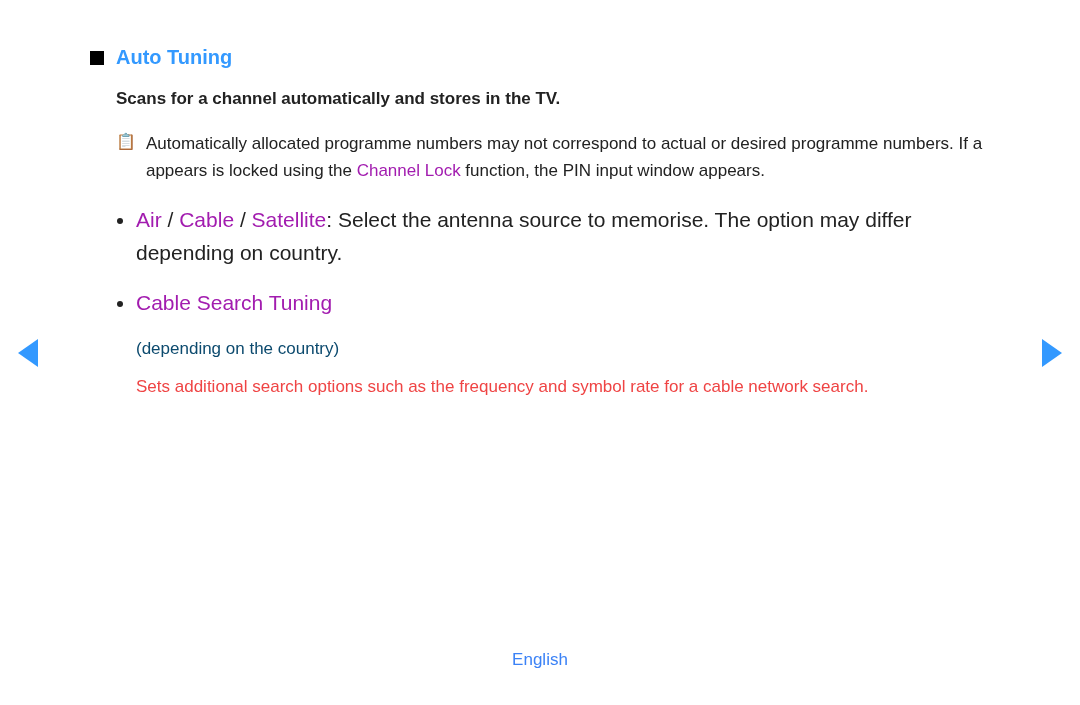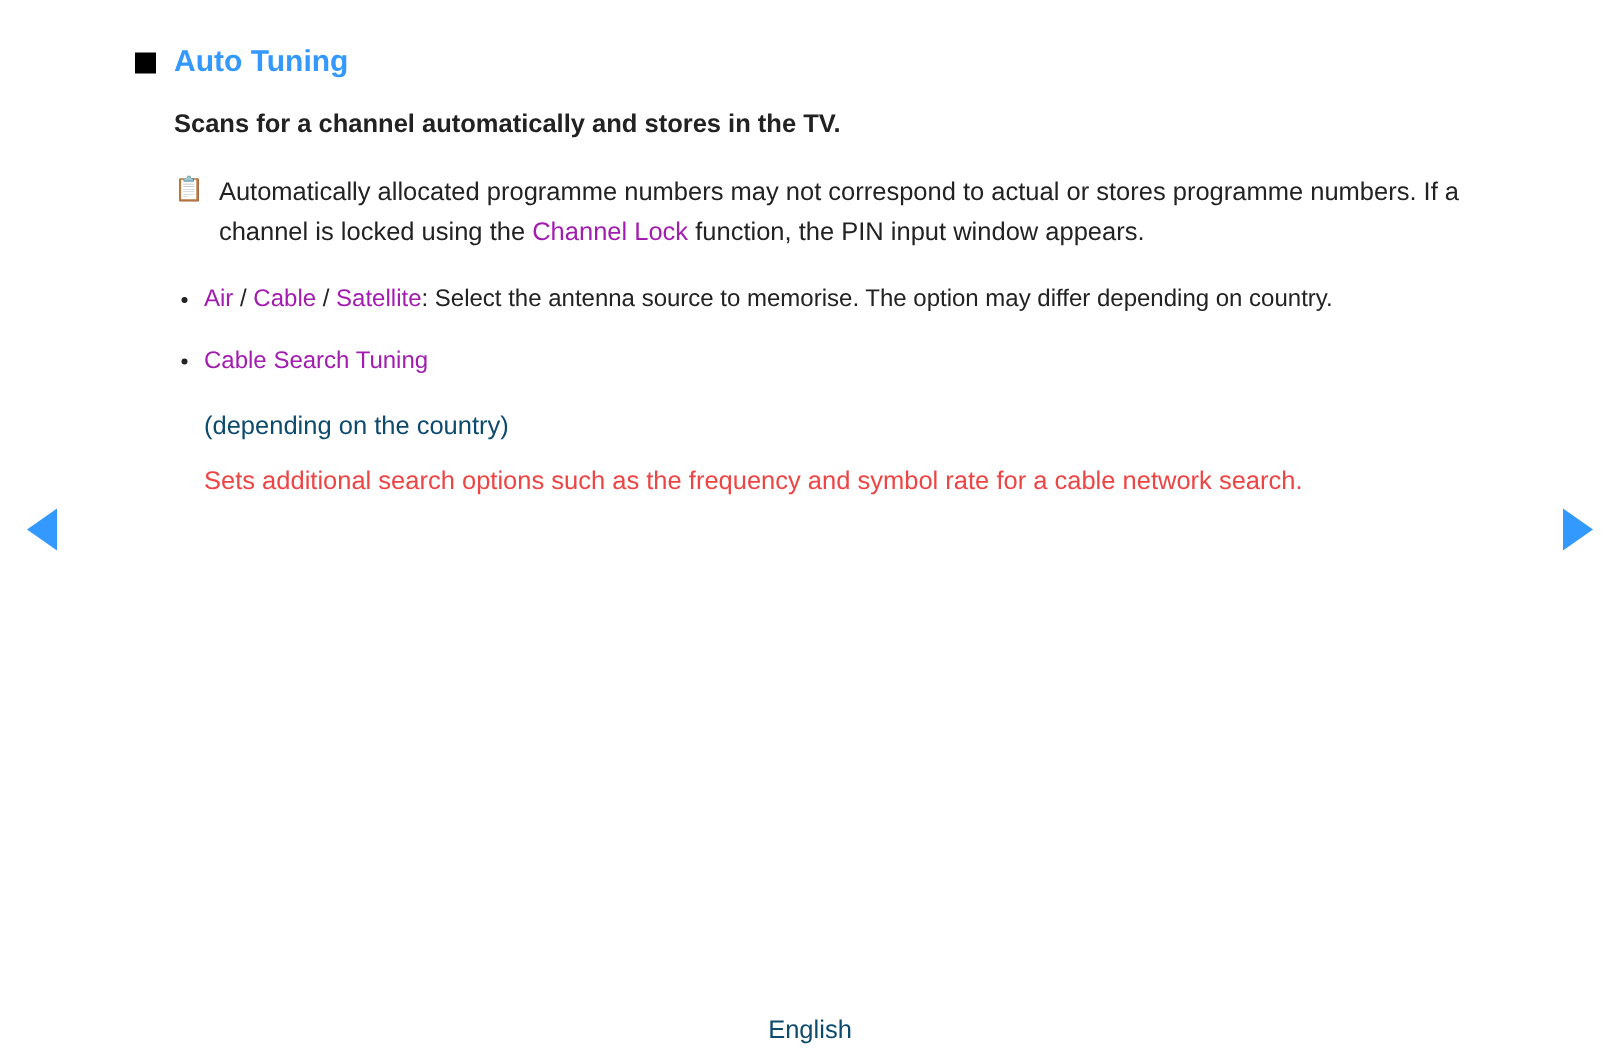--- a/index.html
+++ b/index.html
@@ -21,21 +21,21 @@
 
     .page-container {
       width: 100%;
       height: 100%;
       position: relative;
       padding: 30px 80px 60px 80px;
     }
 
     .content-area {
       max-width: 900px;
-      margin: 0 auto;
+      margin: 16px auto;
     }
 
     .section-title-row {
       display: flex;
       align-items: center;
       gap: 12px;
       margin-bottom: 16px;
     }
 
     .black-square {
@@ -83,21 +83,21 @@
     }
 
     .bullet-list {
       padding-left: 46px;
       margin-bottom: 0;
     }
 
     .bullet-item {
       list-style: disc;
       margin-bottom: 16px;
-      font-size: 16px;
+      font-size: 21px;
       line-height: 1.6;
       color: #222;
     }
 
     .blue-link {
       color: #a21caf;
       font-weight: normal;
     }
 
     .sub-description {
@@ -139,45 +139,45 @@
       width: 0;
       height: 0;
       border-top: 14px solid transparent;
       border-bottom: 14px solid transparent;
       border-left: 20px solid #3399ff;
       cursor: pointer;
     }
 
     .footer {
       position: absolute;
-      bottom: 8px;
+      bottom: 35px;
       left: 50%;
       transform: translateX(-50%);
       font-size: 17px;
-      color: #0c4a6e;
+      color: #3b82f6;
     }
   </style>
 </head>
 <body>
 
 <div class="page-container">
 
   <div class="content-area">
 
     <div class="section-title-row">
       <div class="black-square"></div>
       <span class="section-title">Auto Tuning</span>
     </div>
 
     <p class="description">Scans for a channel automatically and stores in the TV.</p>
 
     <div class="note-row">
       <span class="note-icon">📋</span>
       <span class="note-text">
-        <span>Automatically allocated programme numbers may not correspond to actual or stores programme numbers. If a channel is locked using the </span><span class="blue-link">Channel Lock</span><span> function, the PIN input window appears.</span>
+        <span>Automatically allocated programme numbers may not correspond to actual or desired programme numbers. If a appears is locked using the </span><span class="blue-link">Channel Lock</span><span> function, the PIN input window appears.</span>
       </span>
     </div>
 
     <ul class="bullet-list">
 
       <li class="bullet-item">
         <span class="blue-link">Air</span><span> / </span><span class="blue-link">Cable</span><span> / </span><span class="blue-link">Satellite</span><span>: Select the antenna source to memorise. The option may differ depending on country.</span>
       </li>
 
       <li class="bullet-item">

